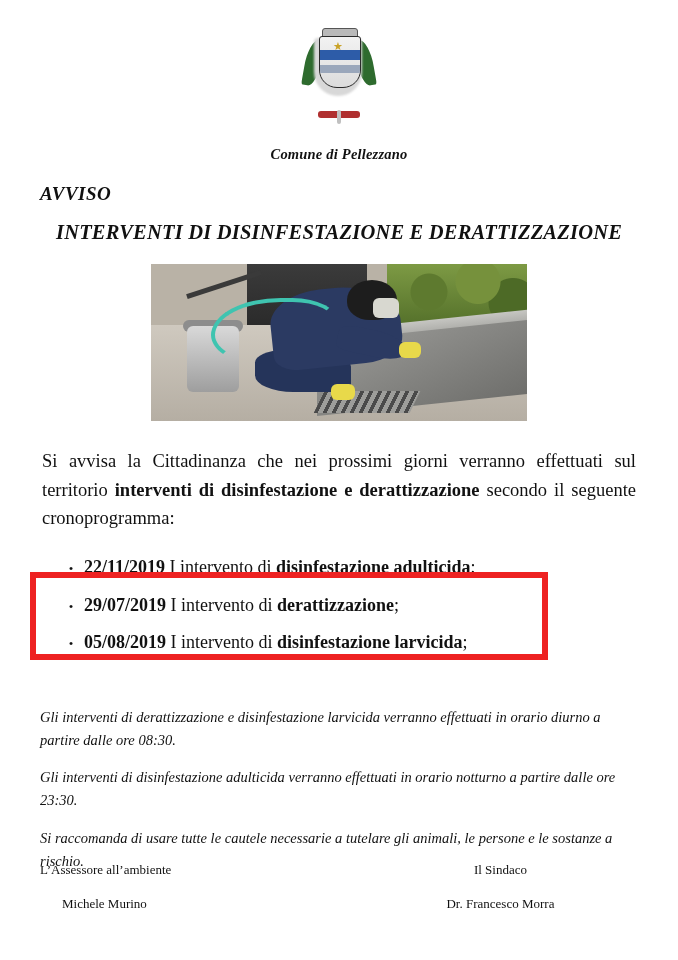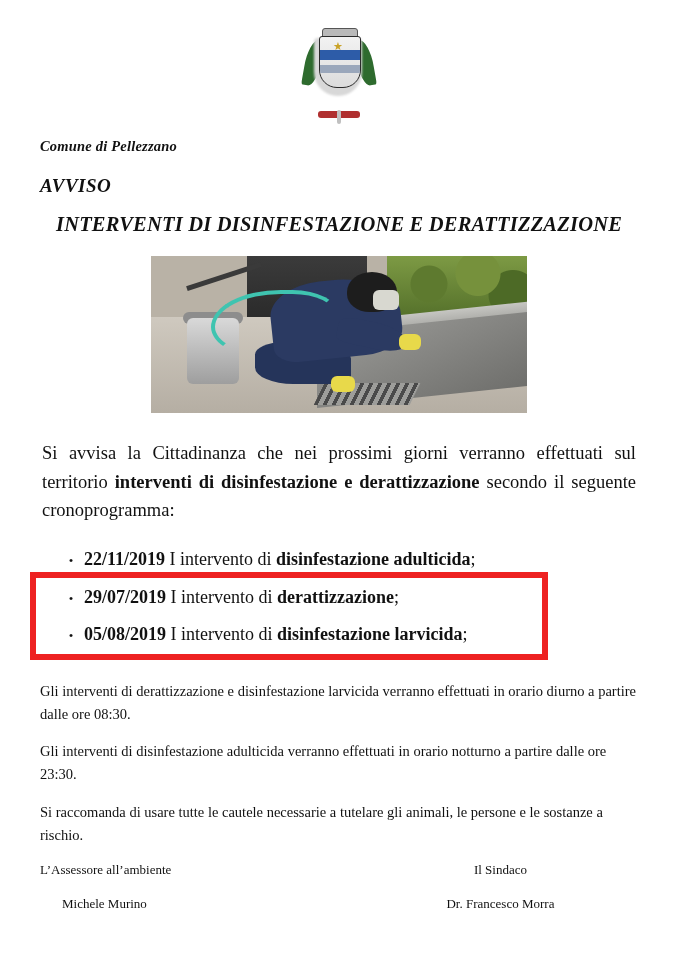--- a/index.html
+++ b/index.html
@@ -114,24 +114,25 @@
     left: 35px;
     bottom: 0;
     width: 4px;
     height: 14px;
     background: #c0c0c0;
     border-radius: 2px;
   }
 
   
   .comune {
+    text-align: center;
     font-weight: bold;
     font-style: italic;
     font-size: 14.5px;
-    margin-top: 14px;
+    margin-top: 22px;
     letter-spacing: 0.2px;
   }
   .avviso {
     text-align: left;
     font-weight: bold;
     font-style: italic;
     font-size: 19px;
     margin-top: 20px;
     letter-spacing: 0.5px;
   }
@@ -354,23 +355,24 @@
     top: 572px;
     width: 518px;
     height: 88px;
     border: 6px solid #ee2222;
     box-sizing: border-box;
     pointer-events: none;
   }
 
   
   .notes {
-    margin-top: 34px;
+    margin-top: 52px;
     font-size: 14.5px;
     line-height: 1.6;
+    font-style: italic;
   }
   .notes p {
     margin: 0 0 14px 0;
     text-align: left;
   }
 
   
   .sig {
     position: absolute;
     left: 40px;

